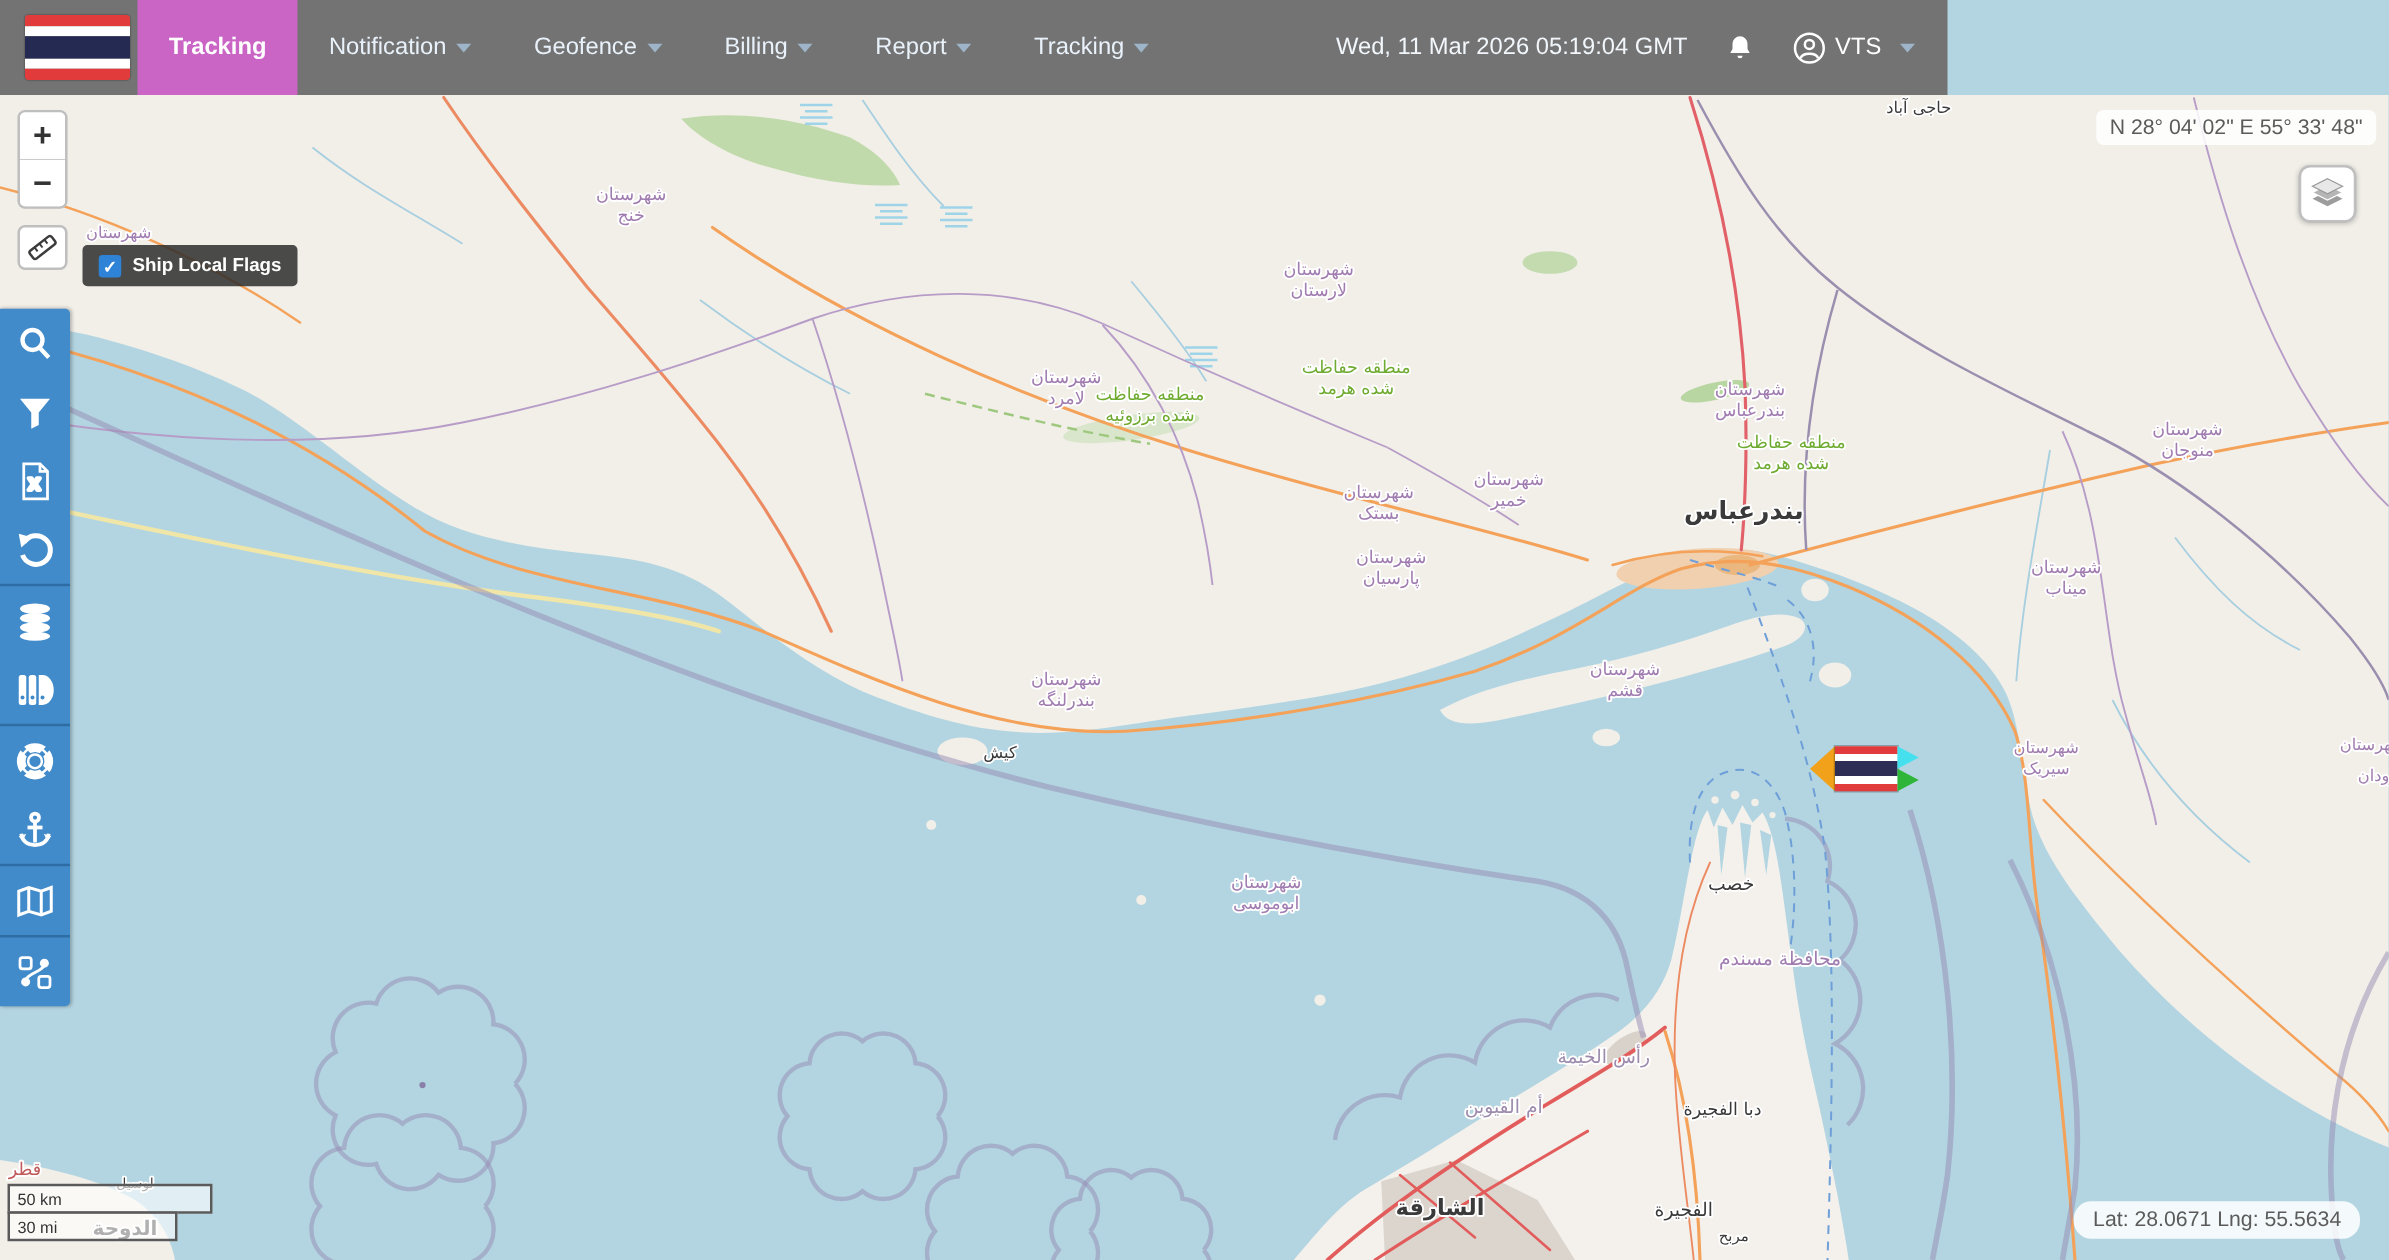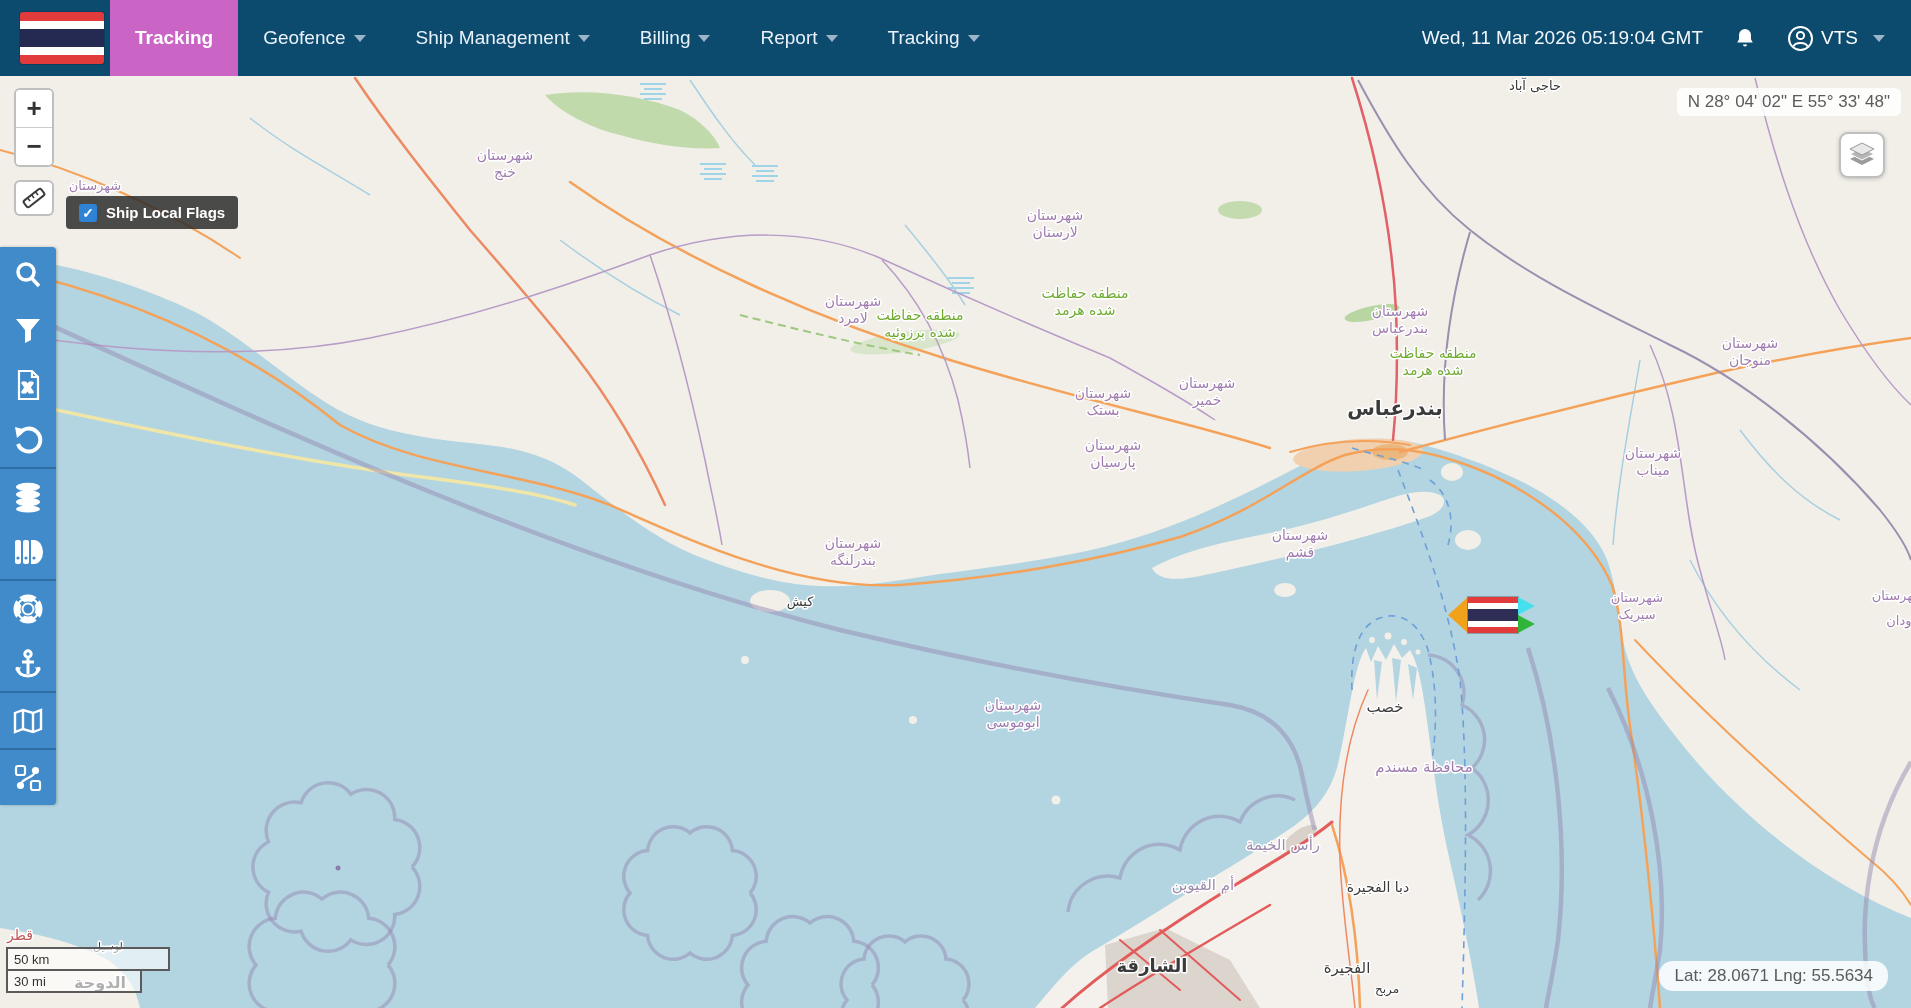--- a/index.html
+++ b/index.html
@@ -3,22 +3,22 @@
 <meta charset="utf-8">
 <style>
   html,body{margin:0;padding:0;}
   body{
     width:1911px;height:1008px;position:relative;overflow:hidden;
     font-family:"Liberation Sans", sans-serif;
     background:#b3d5e1;
   }
   
   .navbar{
-    position:absolute;left:0;top:0;width:1911px;height:76px;
-    background:#0c4a6e;z-index:100;display:flex;align-items:stretch;
+    position:absolute;left:0;top:0;width:1558px;height:76px;
+    background:#737373;z-index:100;display:flex;align-items:stretch;
   }
   .brand{align-self:center;margin-left:20px;margin-right:6px;width:84px;height:52px;border-radius:3px;overflow:hidden;
     display:flex;flex-direction:column;box-shadow:0 0 0 1px rgba(0,0,0,.15);}
   .brand .s1{flex:1;background:#e23b3b}.brand .s2{flex:1;background:#ffffff}
   .brand .s3{flex:2;background:#252a52}
   .nav-item{
     display:flex;align-items:center;padding:0 25px;color:#e9f2fa;
     font-size:19px;text-decoration:none;cursor:pointer;white-space:nowrap;
   }
   .nav-item.active{background:#ca64c5;color:#fff;font-weight:bold;}
@@ -259,25 +259,25 @@
     <div class="s1"></div>
       <div class="s2"></div>
       <div class="s3"></div>
       <div class="s2"></div>
       <div class="s1"></div>
   </div>
   <a class="nav-item active">
       <span>Tracking</span>
     </a>
   <a class="nav-item">
+      <span>Notification</span>
+      <i class="caret"></i>
+    </a>
+  <a class="nav-item">
       <span>Geofence</span>
-      <i class="caret"></i>
-    </a>
-  <a class="nav-item">
-      <span>Ship Management</span>
       <i class="caret"></i>
     </a>
   <a class="nav-item">
       <span>Billing</span>
       <i class="caret"></i>
     </a>
   <a class="nav-item">
       <span>Report</span>
       <i class="caret"></i>
     </a>

